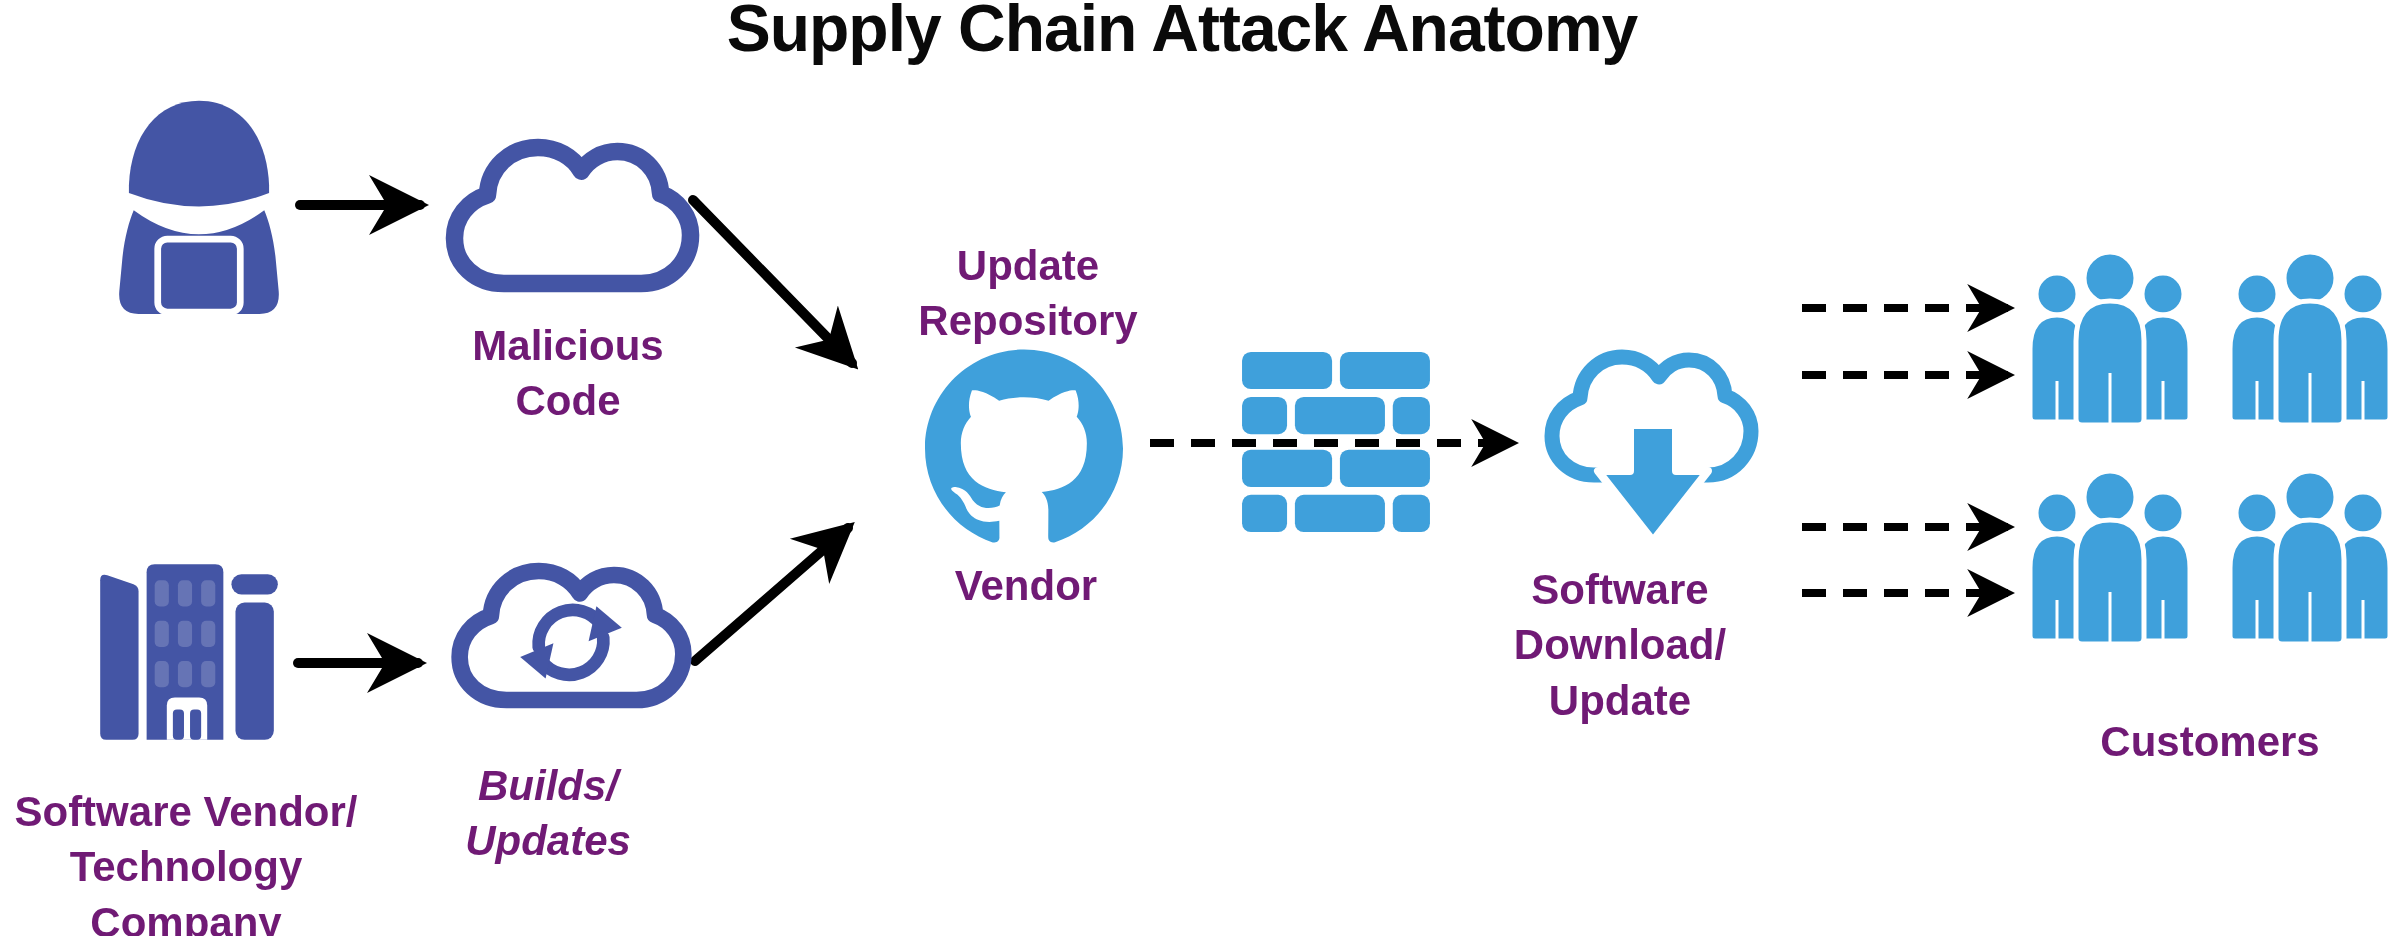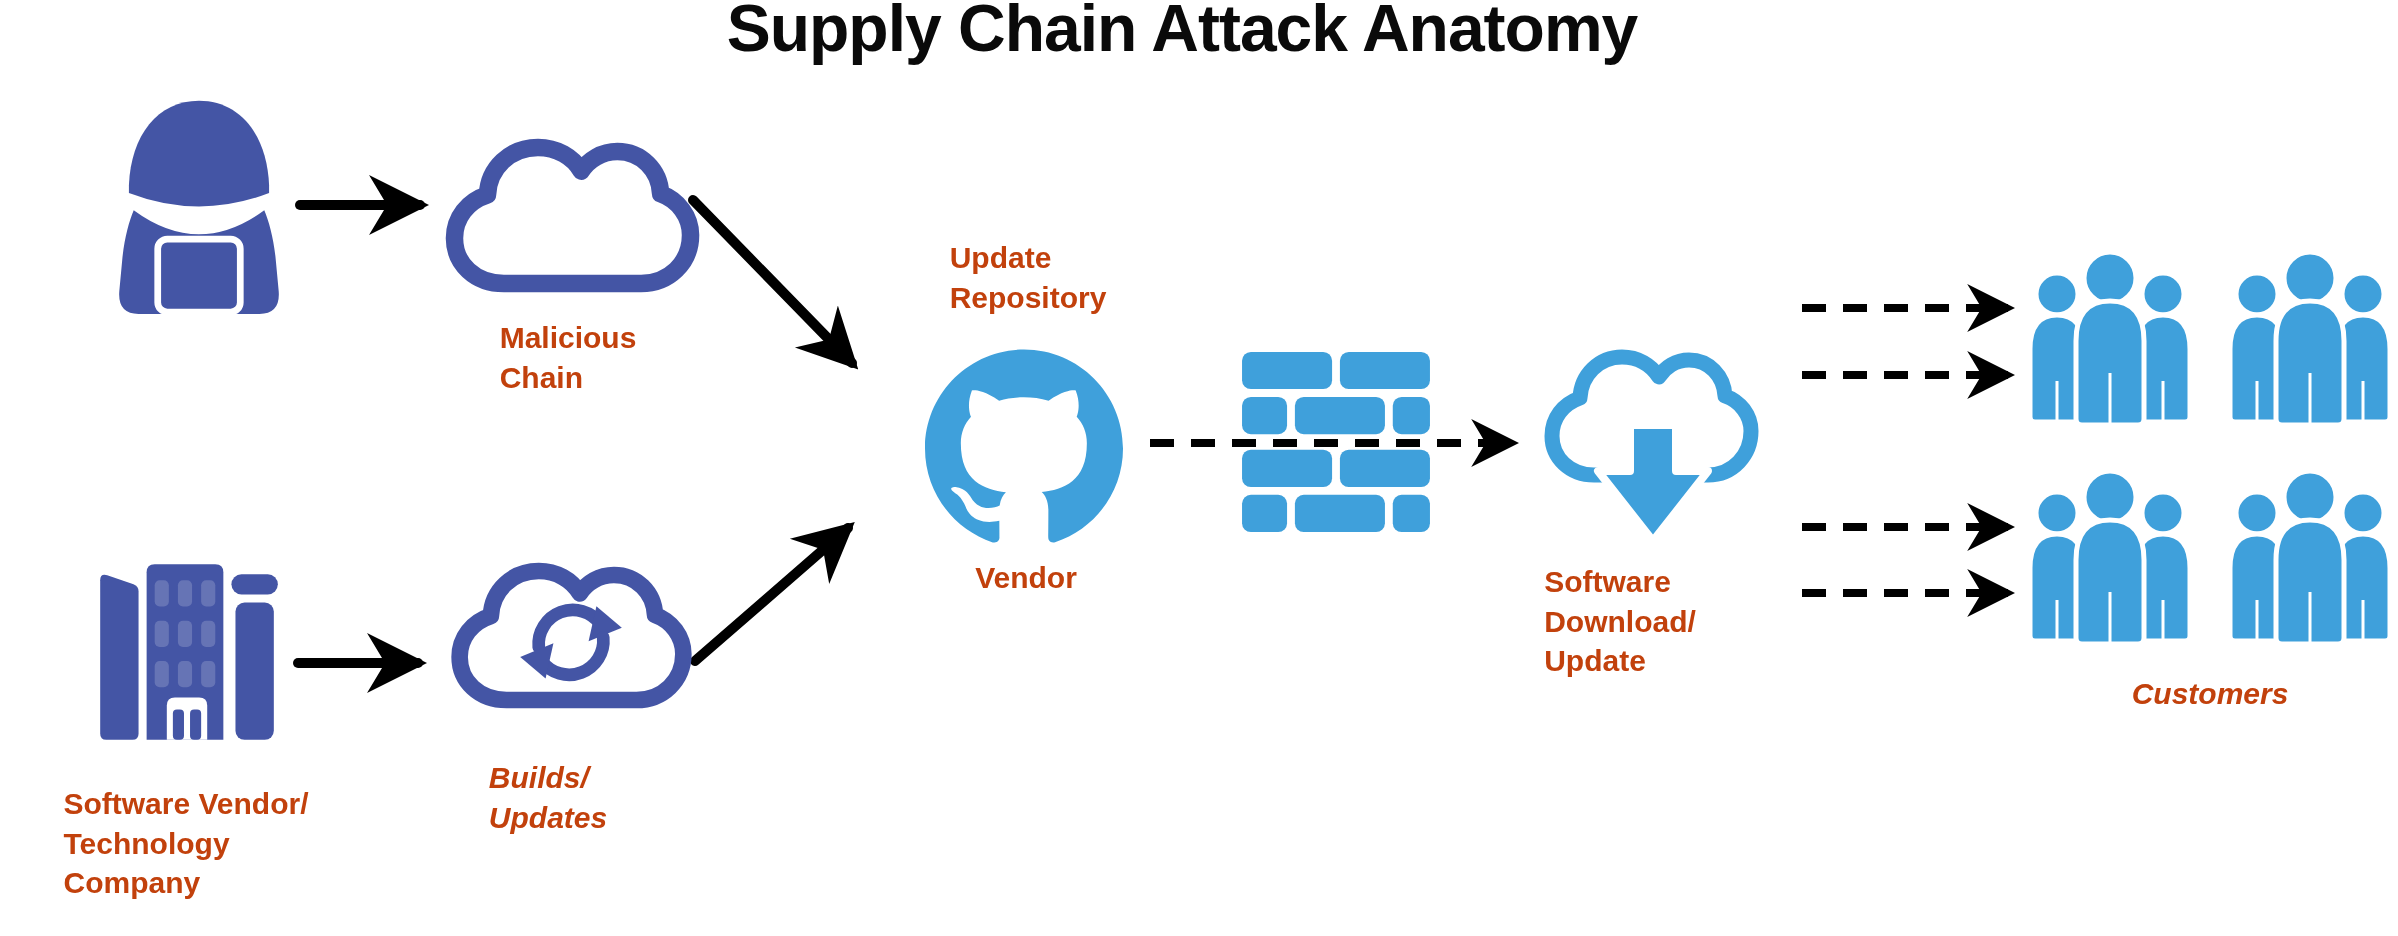--- a/index.html
+++ b/index.html
@@ -6,22 +6,22 @@
   .canvas{
     position:relative;width:2398px;height:936px;background:#ffffff;
     font-family:"Liberation Sans","DejaVu Sans",sans-serif;overflow:hidden;
   }
   .title{
     position:absolute;top:-10px;left:1182px;transform:translateX(-50%);
     font-size:66px;font-weight:800;color:#0a0a0a;white-space:nowrap;letter-spacing:-1px;
   }
   .lbl{
     position:absolute;transform:translateX(-50%);
-    font-size:30px;line-height:1.32;font-weight:700;color:#c2410c;
-    white-space:pre-line;
+    font-size:42px;line-height:1.32;font-weight:700;color:#701a75;
+    text-align:center;white-space:pre-line;
   }
   .icon{position:absolute;}
   svg{display:block;}
 </style>
 </head>
 <body>
 
 <div class="canvas">
 
   <div class="title">Supply Chain Attack Anatomy</div>
@@ -50,21 +50,21 @@
       <path d="M32 128 Q100 178 168 128 C173 140 178 158 180 180 L183 212 Q185 236 163 236 L37 236 Q15 236 17 212 L20 180 C22 158 27 140 32 128 Z"></path>
       <path d="M100 14 C57 14 29 50 27 102 L27 110 Q100 138 173 110 L173 102 C171 50 143 14 100 14 Z"></path>
       <rect x="57" y="158" width="86" height="76" rx="10" stroke="#fff" stroke-width="7"></rect>
     </g>
   </svg>
 
   <svg class="icon" style="left:438px;top:120px;" width="268" height="192" viewBox="0 0 260 185">
     <path d="M64 158 C36 158 16 139 16 114 C16 94 29 78 48 72 C49 46 70 26 97 26 C115 26 131 35 139 49 C146 38 159 30 174 30 C197 30 215 48 216 71 C233 77 245 93 245 111 C245 138 224 158 197 158 Z" fill="#fff" stroke="#4455A5" stroke-width="17" stroke-linejoin="round" stroke-linecap="round"></path>
   </svg>
   <div class="lbl" style="left:568px;top:318px;">Malicious
-Chain</div>
+Code</div>
 
   <svg class="icon" style="left:80px;top:558px;" width="212" height="190" viewBox="0 0 210 188">
     <g fill="#4455A5">
       <path d="M20 22 Q20 15 27 17 L53 26 Q58 28 58 33 L58 174 Q58 180 52 180 L26 180 Q20 180 20 174 Z"></path>
       <path d="M66 14 Q66 6 74 6 L134 6 Q142 6 142 14 L142 180 L66 180 Z"></path>
       <rect x="150" y="16" width="46" height="20" rx="10"></rect>
       <rect x="154" y="44" width="38" height="136" rx="9"></rect>
     </g>
     <g fill="#ffffff" opacity="0.18">
       <rect x="74" y="22" width="14" height="26" rx="5"></rect>
@@ -149,15 +149,15 @@
     </svg>
   <svg class="icon" style="left:2222px;top:247px;" width="176" height="180" viewBox="0 0 176 180">
       <use href="#group3"></use>
     </svg>
   <svg class="icon" style="left:2022px;top:466px;" width="176" height="180" viewBox="0 0 176 180">
       <use href="#group3"></use>
     </svg>
   <svg class="icon" style="left:2222px;top:466px;" width="176" height="180" viewBox="0 0 176 180">
       <use href="#group3"></use>
     </svg>
-  <div class="lbl" style="left:2210px;top:674px;font-style:italic;">Customers</div>
+  <div class="lbl" style="left:2210px;top:714px;">Customers</div>
 
 </div>
 
 </body></html>

